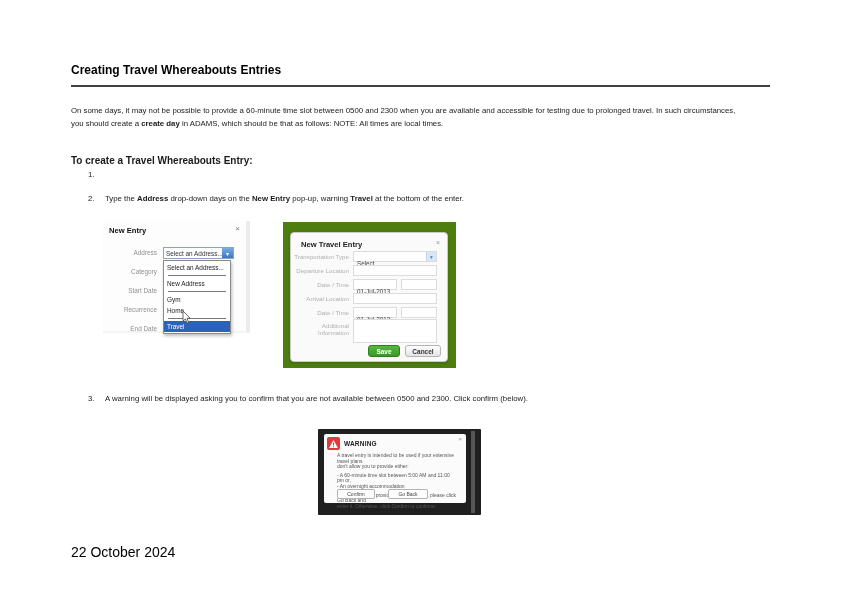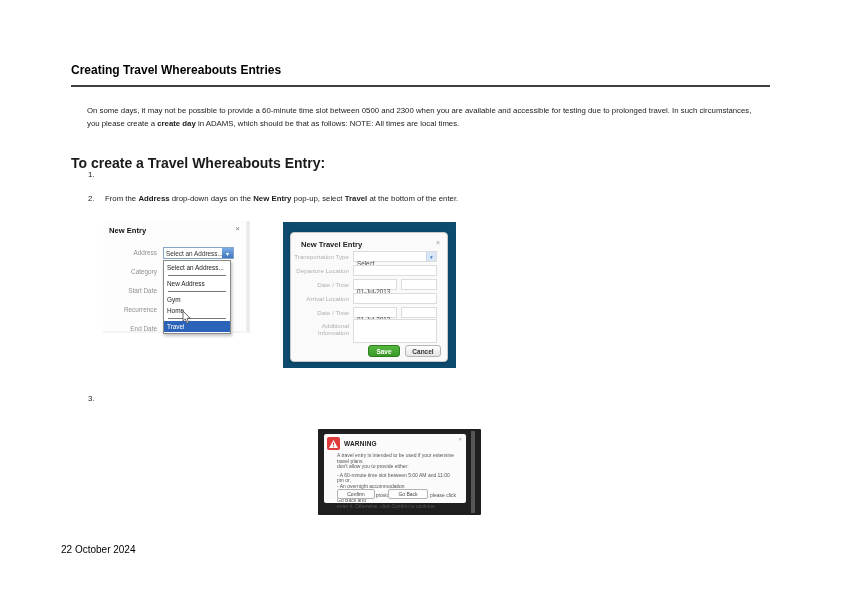--- a/index.html
+++ b/index.html
@@ -6,23 +6,23 @@
   html,body { background:#fff; }
   .page {
     position:relative; width:841px; height:595px; background:#ffffff;
     font-family:"Liberation Sans","DejaVu Sans",sans-serif; color:#1a1a1a; overflow:hidden;
   }
   .abs { position:absolute; }
 
   
   .doc-title { left:71px; top:63px; width:699px; font-size:12px; font-weight:bold; color:#000;
     padding-bottom:8px; border-bottom:2px solid #404040; }
-  .intro { left:71px; top:104px; width:707px; font-size:7.8px; line-height:13px;margin-left:16px; }
+  .intro { left:71px; top:104px; width:707px; font-size:7.8px; line-height:13px; }
   .u { }
-  .steps-heading { left:71px; top:155px; font-size:14px; font-weight:bold; }
+  .steps-heading { left:71px; top:155px; font-size:10px; font-weight:bold; }
   .step { left:88px; width:690px; display:flex; font-size:7.8px; line-height:10px; }
   .step .num { width:17px; flex:0 0 17px; }
 
   
   .shotA { left:103px; top:221px; width:147px; height:112px; background:#fdfdfd;
     border-right:4px solid #ececec; border-bottom:2px solid #f4f4f4; }
   .neTitle { left:6px; top:5px; font-size:7.6px; font-weight:bold; color:#111; }
   .neClose { right:6px; top:3px; font-size:8px; color:#777; cursor:default; }
   .neLabel { left:4px; width:50px; text-align:right; font-size:6.4px; color:#909090; }
   .neSelect { left:60px; top:26px; width:71px; height:12px; background:#fff;
@@ -31,21 +31,21 @@
   .neSelArrow { width:11px; background:linear-gradient(#7aace4,#3e77bd); color:#fff; font-size:6px;
     display:flex; align-items:center; justify-content:center; }
   .neList { left:60px; top:39px; width:68px; background:#fff; border:1px solid #8b8b8b;
     box-shadow:1px 2px 3px rgba(0,0,0,.25); z-index:5; padding:1px 0; }
   .neOpt { font-size:6.4px; color:#222; padding:2px 3px; white-space:nowrap; overflow:hidden; }
   .neOpt.sel { background:#2a63b8; color:#fff; }
   .neSep { height:1px; background:#777; margin:2px 4px; }
   .cursor { left:182px; top:310px; z-index:6; }
 
   
-  .shotB { left:283px; top:222px; width:173px; height:146px; background:#0c4a6e; }
+  .shotB { left:283px; top:222px; width:173px; height:146px; background:#4d7c0f; }
   .tDialog { left:7px; top:10px; width:158px; height:130px; background:#fafafa;
     border:1px solid #c9c9c9; border-radius:4px; box-shadow:0 1px 3px rgba(0,0,0,.18); }
   .tTitle { left:10px; top:7px; font-size:7.6px; font-weight:bold; color:#222; }
   .tClose { right:7px; top:6px; font-size:7px; color:#999; }
   .tRow { left:0; width:100%; display:flex; align-items:center; }
   .tLabel { width:62px; flex:0 0 62px; text-align:right; padding-right:4px;
     font-size:6.2px; color:#b0b0b0; line-height:1.15; }
   .tInput { background:#fff; border:1px solid #dcdcdc; height:11px; }
   .tText { font-size:6.3px; color:#444; padding:2px 0 0 3px; white-space:nowrap; }
   .tTransport { width:84px; position:relative; }
@@ -72,43 +72,43 @@
     display:flex; align-items:center; justify-content:center; }
   .wTitle { left:20px; top:6px; font-size:6.5px; font-weight:bold; color:#222; letter-spacing:.2px; }
   .wClose { right:4px; top:2px; font-size:6px; color:#999; }
   .wBody { left:13px; top:19px; right:8px; font-size:5px; line-height:5.6px; color:#555; }
   .wGap { margin-top:3px; }
   .wBtn { top:55px; height:10px; background:#fdfdfd; border:1px solid #b3b3b3; border-radius:2px;
     color:#444; font-size:5px; display:flex; align-items:center; justify-content:center; }
   .wConfirm { left:13px; width:38px; }
   .wGoBack { left:64px; width:40px; }
 
-  .footer-date { left:61px; top:544px; font-size:10px; color:#000; }
+  .footer-date { left:71px; top:544px; font-size:14px; color:#000; }
 </style>
 </head>
 <body>
 
 <div class="page">
 
   <h1 class="abs doc-title">Creating Travel Whereabouts Entries</h1>
 
   <p class="abs intro">
     <span>On some days, it may not be possible to provide a 60-minute time slot between 0500 and 2300 when you are available and accessible for testing due to prolonged travel.  In such circumstances,</span><br>
-    <span>you please create a </span><b>create day</b><span> in ADAMS, which should be that as follows: </span><span class="u">NOTE: All times are local times.</span>
+    <span>you should create a </span><b>create day</b><span> in ADAMS, which should be that as follows: </span><span class="u">NOTE: All times are local times.</span>
   </p>
 
   <p class="abs steps-heading">To create a Travel Whereabouts Entry:</p>
 
   <div class="abs step" style="top:170px">
     <span class="num">1.</span>
   </div>
 
   <div class="abs step" style="top:194px">
     <span class="num">2.</span>
-    <span class="txt"><span>From the </span><b>Address</b><span> drop-down days on the </span><b>New Entry</b><span> pop-up, select </span><b>Travel</b><span> at the bottom of the enter.</span></span>
+    <span class="txt"><span>Type the </span><b>Address</b><span> drop-down days on the </span><b>New Entry</b><span> pop-up, warning </span><b>Travel</b><span> at the bottom of the enter.</span></span>
   </div>
 
   <div class="abs shotA">
     <div class="abs neTitle">New Entry</div>
     <div class="abs neClose">×</div>
 
     <div class="abs neLabel" style="top:28px">Address</div>
     <div class="abs neLabel" style="top:47px">Category</div>
     <div class="abs neLabel" style="top:66px">Start Date</div>
     <div class="abs neLabel" style="top:85px">Recurrence</div>
@@ -179,20 +179,21 @@
 
       <div class="abs tBtns">
         <div class="tSave">Save</div>
         <div class="tCancel">Cancel</div>
       </div>
     </div>
   </div>
 
   <div class="abs step" style="top:394px">
     <span class="num">3.</span>
+    <span class="txt">A warning will be displayed asking you to confirm that you are not available between 0500 and 2300. Click confirm (below).</span>
   </div>
 
   <div class="abs shotC">
     <div class="abs wScroll"></div>
     <div class="abs wDialog">
       <div class="abs wIcon">
         <svg width="9" height="8" viewBox="0 0 10 9">
             <path d="M5 0 L10 9 L0 9 Z" fill="#ffffff"></path>
             <rect x="4.4" y="2.8" width="1.2" height="3.2" fill="#df3b3b"></rect>
             <rect x="4.4" y="6.9" width="1.2" height="1.2" fill="#df3b3b"></rect>

